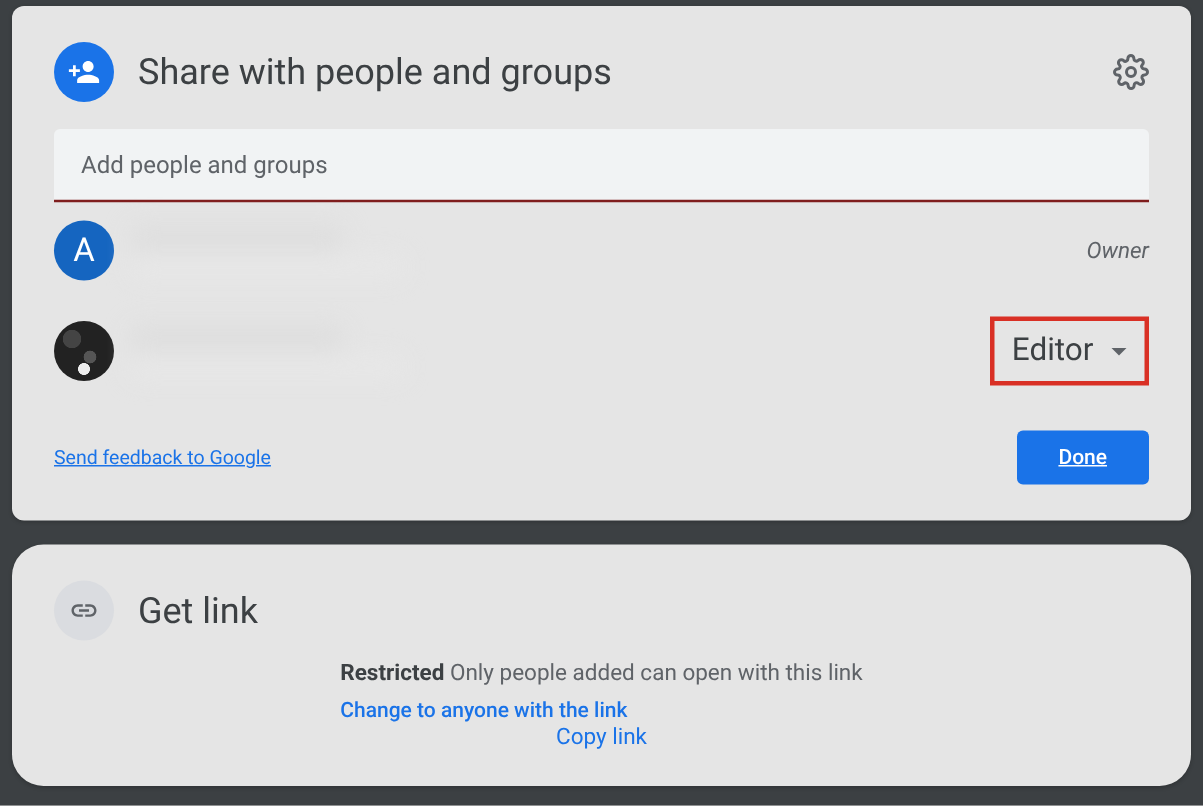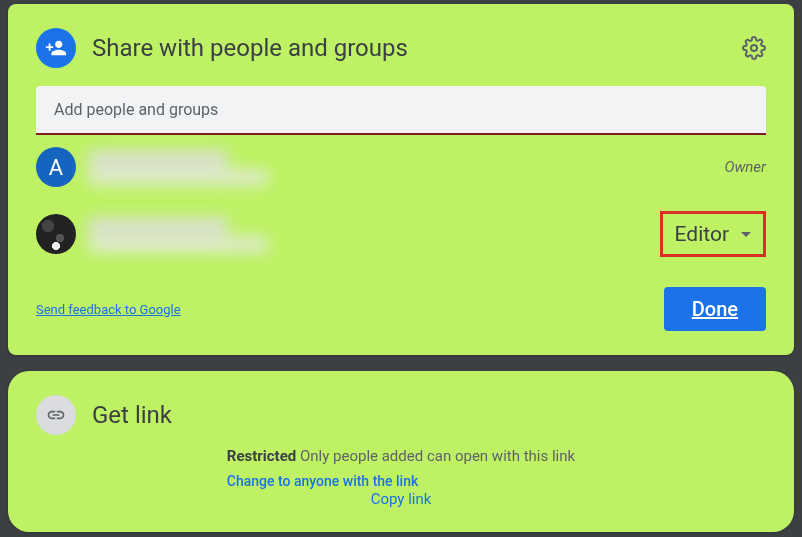--- a/index.html
+++ b/index.html
@@ -8,21 +8,21 @@
       padding: 0;
       font-family: 'Google Sans', Roboto, Arial, sans-serif;
     }
     body {
       background: #3c4043;
       width: 802px;
       height: 537px;
       overflow: hidden;
     }
     .card {
-      background: #bef264;
+      background: #e5e5e5;
       border-radius: 8px;
       padding: 24px 28px;
       margin: 0 8px;
       box-shadow: 0 1px 3px rgba(0,0,0,0.2);
     }
     .card-top {
       margin-top: 4px;
       margin-bottom: 16px;
     }
     .card-bottom {
@@ -151,21 +151,21 @@
       font-size: 13px;
       text-decoration: underline;
       cursor: pointer;
     }
     .done-button {
       background: #1a73e8;
       color: #fff;
       border: none;
       border-radius: 4px;
       padding: 10px 28px;
-      font-size: 20px;
+      font-size: 14px;
       font-weight: 500;
       cursor: pointer;
       text-decoration: underline;
     }
     .link-header-icon {
       width: 40px;
       height: 40px;
       border-radius: 50%;
       background: #dadce0;
       display: flex;

